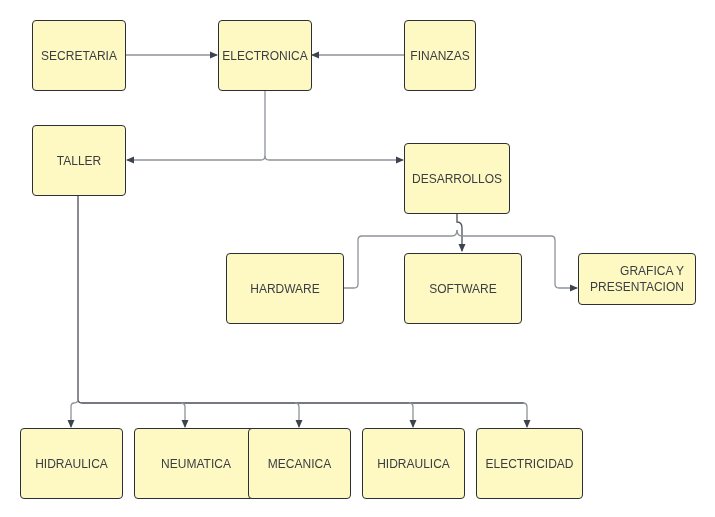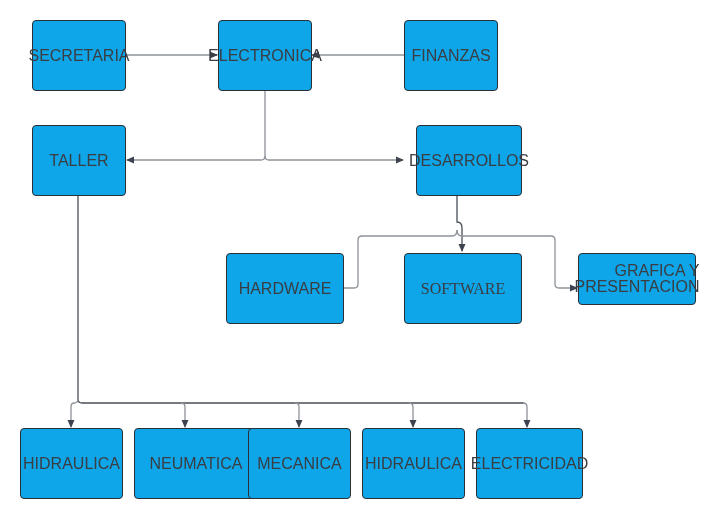--- a/index.html
+++ b/index.html
@@ -1,20 +1,20 @@
 <!DOCTYPE html>
 <html><head>
 <meta charset="utf-8">
 <style>
   html, body { margin:0; padding:0; background:#ffffff; }
   body { width:715px; height:517px; position:relative; overflow:hidden; font-family:"Liberation Sans", sans-serif; }
   svg.edges { position:absolute; left:0; top:0; width:715px; height:517px; }
-  .node { position:absolute; box-sizing:border-box; border:1.5px solid #2b2f36; border-radius:4px; background:#0ea5e9;
+  .node { position:absolute; box-sizing:border-box; border:1.5px solid #2b2f36; border-radius:4px; background:#fef9c3;
           display:flex; align-items:center; justify-content:center; text-align:center;
-          font-size:16px; color:#3a3d42; line-height:16px; }
+          font-size:12px; color:#3a3d42; line-height:16px; }
   .node span { white-space:pre-line; }
 </style>
 </head>
 <body>
 
 <svg class="edges" viewBox="0 0 715 517">
   <defs>
     <marker id="arr" markerWidth="8" markerHeight="8" refX="7" refY="4" orient="auto" markerUnits="userSpaceOnUse">
       <path d="M0,0.5 L8,4 L0,7.5 z" fill="#3d4450"></path>
     </marker>
@@ -35,33 +35,33 @@
     <path d="M523,403 Q527,403 527,407 L527,427" marker-end="url(#arr)"></path>
   </g>
 </svg>
 
 <div class="node" style="left:32px;top:20px;width:94px;height:71px;">
     <span>SECRETARIA</span>
   </div>
 <div class="node" style="left:218px;top:20px;width:94px;height:71px;">
     <span>ELECTRONICA</span>
   </div>
-<div class="node" style="left:404px;top:20px;width:94px;height:71px;">
+<div class="node" style="left:404px;top:20px;width:72px;height:71px;">
     <span>FINANZAS</span>
   </div>
 <div class="node" style="left:32px;top:125px;width:94px;height:71px;">
     <span>TALLER</span>
   </div>
-<div class="node" style="left:404px;top:125px;width:106px;height:71px;margin-left:12px;">
+<div class="node" style="left:404px;top:143px;width:106px;height:71px;">
     <span>DESARROLLOS</span>
   </div>
 <div class="node" style="left:218px;top:253px;width:118px;height:71px;margin-left:8px;">
     <span>HARDWARE</span>
   </div>
-<div class="node" style="left:404px;top:253px;width:118px;height:71px;font-family:Liberation Serif, serif;">
+<div class="node" style="left:404px;top:253px;width:118px;height:71px;">
     <span>SOFTWARE</span>
   </div>
 <div class="node" style="left:578px;top:253px;width:118px;height:52px;text-align:right;">
     <span>GRAFICA Y
 PRESENTACION</span>
   </div>
 <div class="node" style="left:20px;top:428px;width:103px;height:71px;">
     <span>HIDRAULICA</span>
   </div>
 <div class="node" style="left:134px;top:428px;width:124px;height:71px;">

